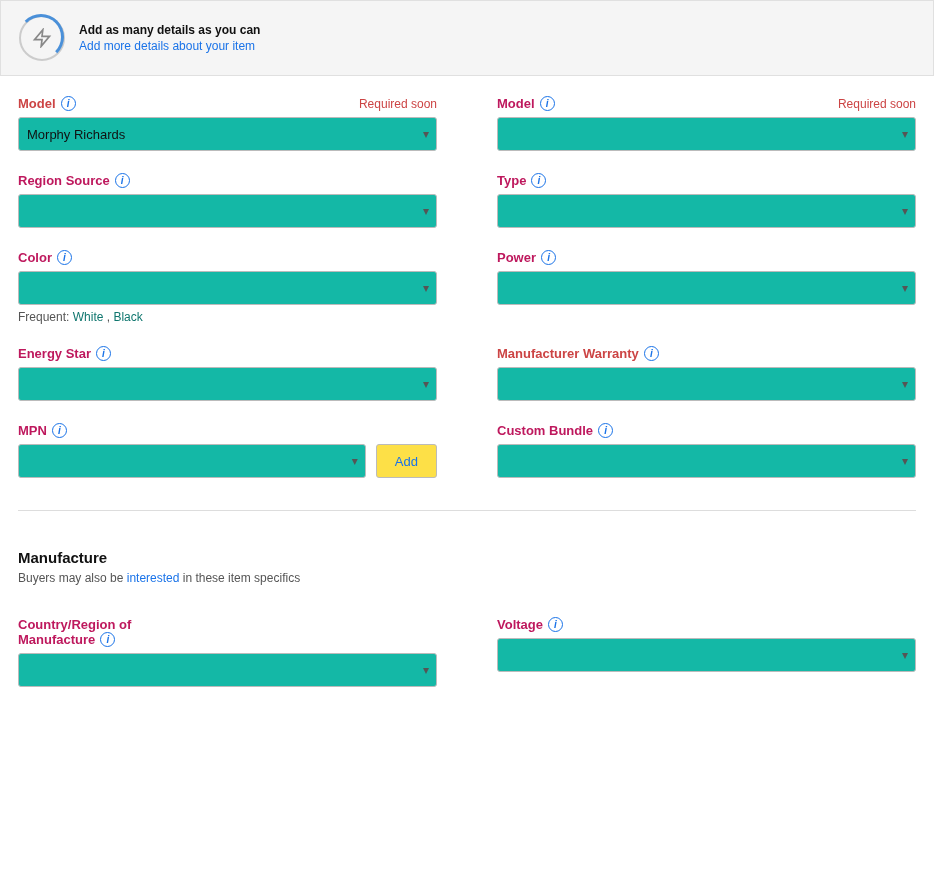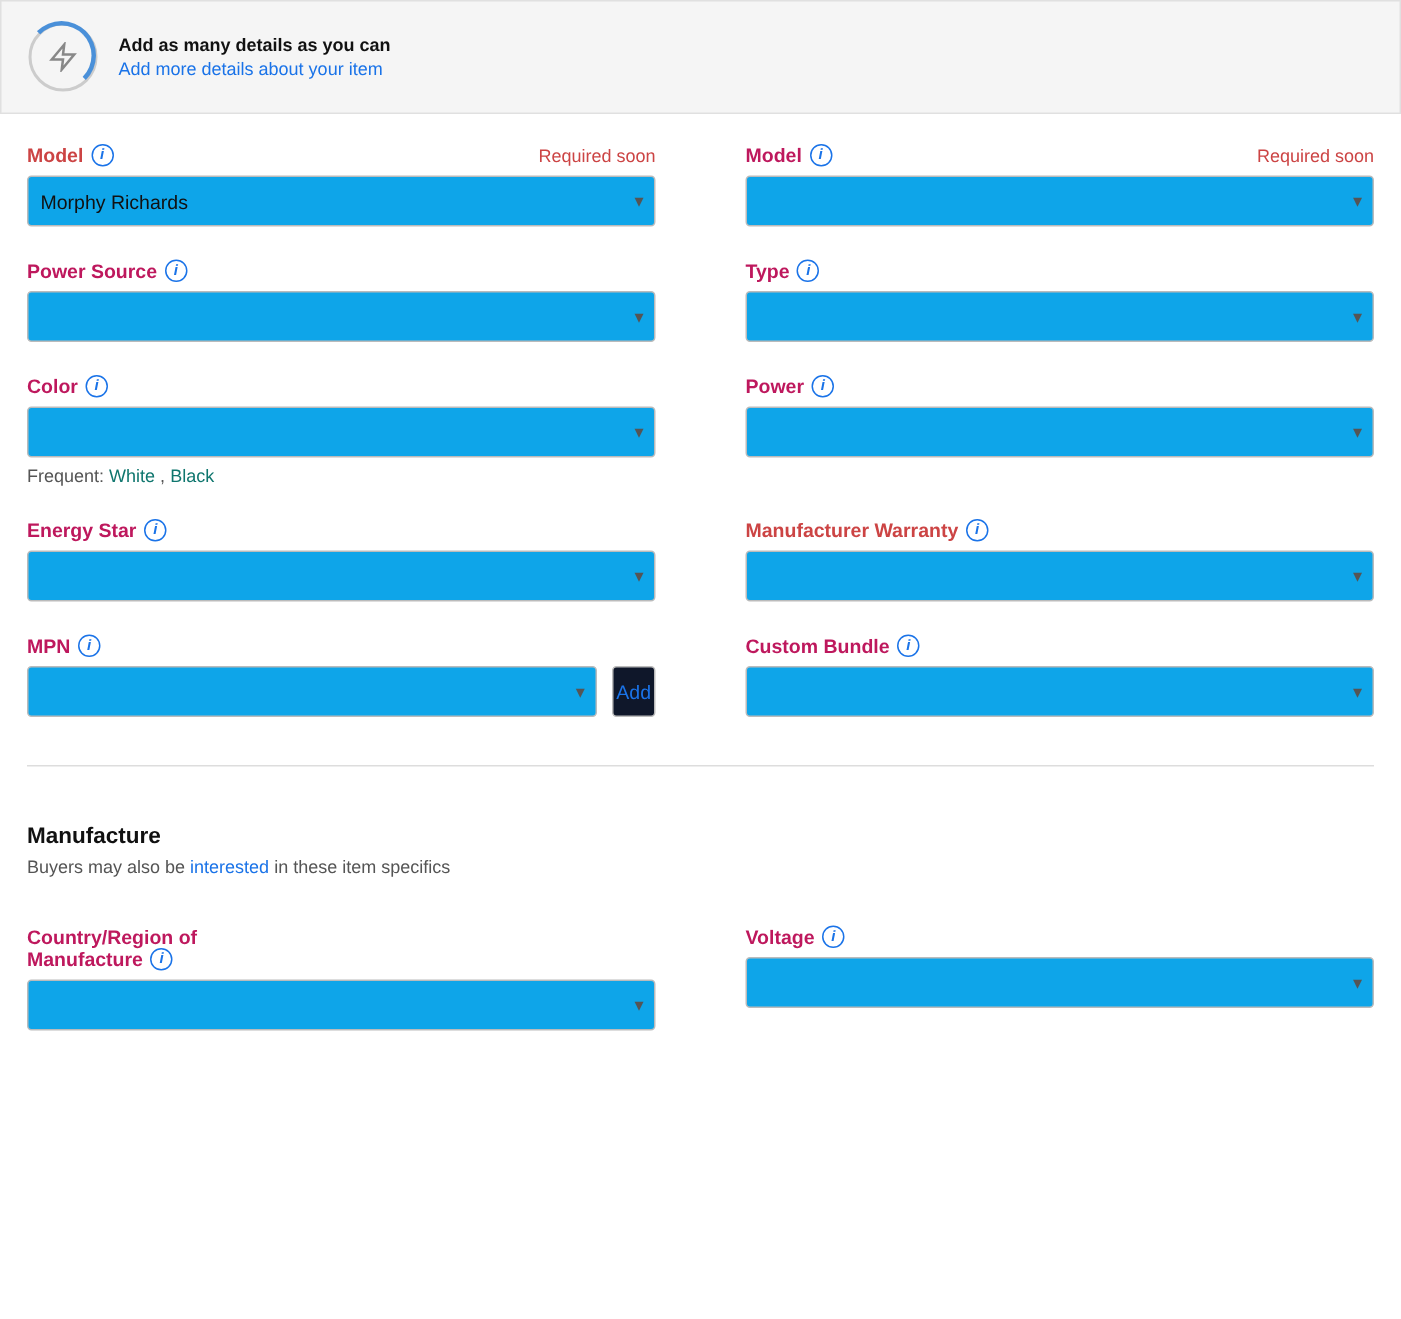--- a/index.html
+++ b/index.html
@@ -125,21 +125,21 @@
 
     .select-field {
       width: 100%;
       height: 34px;
       border: 1px solid #bbb;
       border-radius: 3px;
       appearance: none;
       -webkit-appearance: none;
       padding: 0 30px 0 8px;
       font-size: 13px;
-      background: #0ea5e9;
+      background: #14b8a6;
       color: #111;
       cursor: pointer;
     }
 
     .select-arrow {
       position: absolute;
       right: 8px;
       top: 50%;
       transform: translateY(-50%);
       pointer-events: none;
@@ -164,24 +164,24 @@
       align-items: flex-end;
       gap: 10px;
     }
 
     .mpn-select-wrapper {
       flex: 1;
     }
 
     .add-button {
       height: 34px;
-      padding: 0 2px;
+      padding: 0 18px;
       border: 1px solid #bbb;
       border-radius: 3px;
-      background: #0f172a;
+      background: #fde047;
       font-size: 13px;
       color: #1a73e8;
       cursor: pointer;
       white-space: nowrap;
     }
 
     .divider {
       border: none;
       border-top: 1px solid #ddd;
       margin: 10px 0 18px 0;
@@ -256,21 +256,21 @@
         <select class="select-field">
           <option value=""></option>
         </select>
         <span class="select-arrow">▾</span>
       </div>
     </div>
 
     <div class="field-group">
       <div class="field-label-row">
         <div class="field-label-left">
-          <span class="field-label">Power Source</span>
+          <span class="field-label">Region Source</span>
           <span class="info-icon">i</span>
         </div>
       </div>
       <div class="select-wrapper">
         <select class="select-field">
           <option value=""></option>
         </select>
         <span class="select-arrow">▾</span>
       </div>
     </div>

